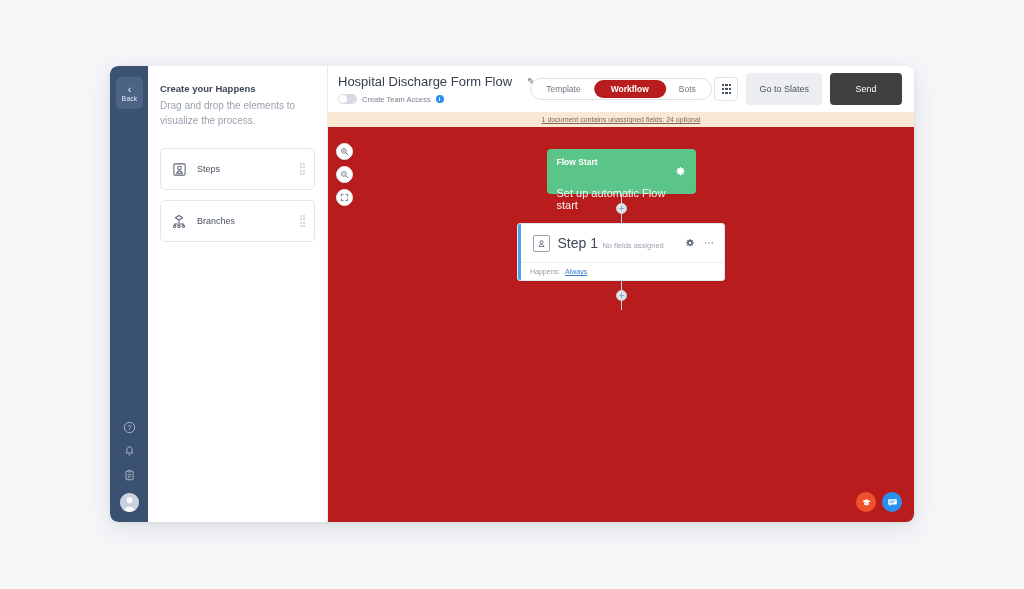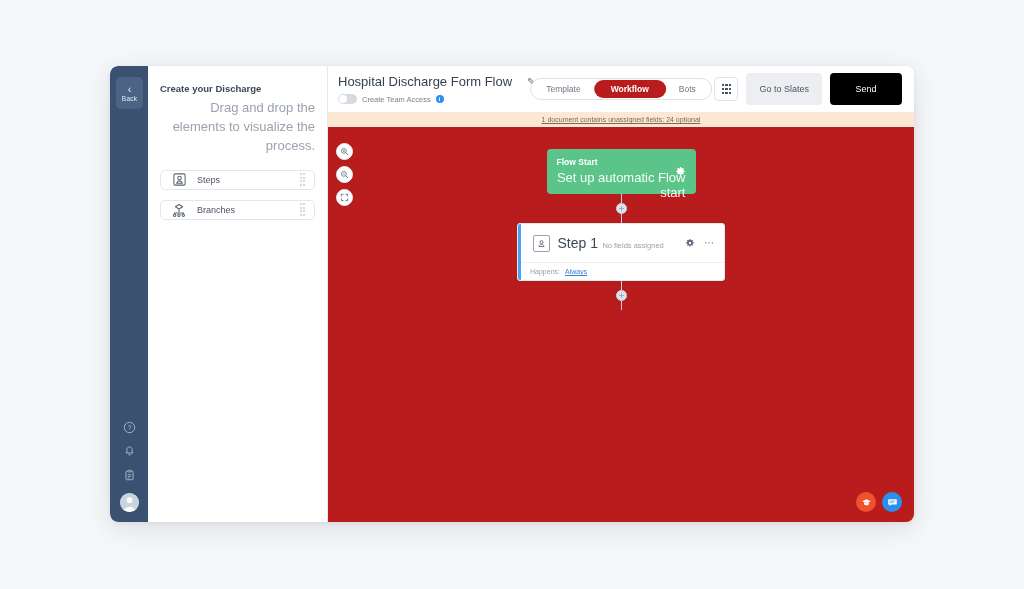--- a/index.html
+++ b/index.html
@@ -54,24 +54,24 @@
   }
 
   
   .panel {
     width: 180px; flex: 0 0 180px;
     background: #fff;
     border-right: 1px solid #e6e9ee;
     padding: 17px 12px 0 12px;
   }
   .panel-title { font-size: 9.5px; font-weight: bold; color: #3d4756; margin-bottom: 5px; }
-  .panel-sub { font-size: 13px; color: #9aa2ae; line-height: 1.45; margin-bottom: 14px; text-align: right; }
+  .panel-sub { font-size: 10px; color: #9aa2ae; line-height: 1.45; margin-bottom: 20px; }
 
   .tool-card {
-    height: 20px;
+    height: 42px;
     border: 1px solid #e3e7ec;
     border-radius: 5px;
     background: #fff;
     display: flex; align-items: center;
     padding: 0 9px; margin-bottom: 10px;
     cursor: grab;
   }
   .tool-ico { width: 18px; flex: 0 0 18px; display: flex; align-items: center; justify-content: center; }
   .tool-label { font-size: 9px; color: #4a5361; margin-left: 9px; flex: 1; }
   .grip { display: flex; flex-direction: column; gap: 1.5px; }
@@ -127,21 +127,21 @@
     background: #fff; display: flex; align-items: center; justify-content: center; cursor: pointer;
   }
   .dots3 { display: grid; grid-template-columns: repeat(3, 2.2px); gap: 1.6px; }
   .dots3 i { width: 2.2px; height: 2.2px; background: #4a5361; display: block; }
   .btn {
     height: 32px; border-radius: 4px; font-size: 9px;
     display: flex; align-items: center; justify-content: center;
     padding: 0 13px; cursor: pointer; white-space: nowrap;
   }
   .btn-grey { background: #eceef1; color: #4c5564; }
-  .btn-orange { background: #000000; color: #fff; min-width: 72px; }
+  .btn-orange { background: #404040; color: #fff; min-width: 72px; }
 
   .banner {
     height: 15px; flex: 0 0 15px;
     background: #fbe8d4;
     display: flex; align-items: center; justify-content: center;
   }
   .banner a { font-size: 7px; color: #7d6a4f; text-decoration: underline; cursor: pointer; }
 
   
   .canvas { flex: 1; background: #b91c1c; position: relative; overflow: hidden; }
@@ -158,21 +158,21 @@
   }
 
   .flow { position: absolute; left: 50%; transform: translateX(-50%); top: 22px; width: 210px; }
   .node-row { display: flex; flex-direction: column; align-items: center; }
 
   .node-start {
     width: 149px; height: 45px; background: #5bc489; border-radius: 4px;
     padding: 8px 10px; position: relative; color: #fff; cursor: pointer;
   }
   .node-start .n-title { font-size: 8.5px; font-weight: bold; }
-  .node-start .n-sub { font-size: 13px; margin-top: 3px; opacity: .95; text-align: right; }
+  .node-start .n-sub { font-size: 11px; margin-top: 20px; opacity: .95; }
   .gear-w { position: absolute; right: 10px; top: 50%; transform: translateY(-50%); cursor: pointer; }
 
   .connector { display: flex; flex-direction: column; align-items: center; }
   .conn-line { width: 1px; height: 9px; background: #ccd4de; }
   .plus-node {
     width: 11px; height: 11px; border-radius: 50%;
     background: #dde4ec; border: 1px solid #ccd4de;
     display: flex; align-items: center; justify-content: center; cursor: pointer;
   }
 
@@ -247,21 +247,21 @@
         <svg width="19" height="19" viewBox="0 0 20 20">
           <circle cx="10" cy="10" r="10" fill="#c9d2dd"></circle>
           <circle cx="10" cy="7.6" r="3.1" fill="#fbfcfd"></circle>
           <path d="M3.6 20c.7-3.6 3.3-5.6 6.4-5.6s5.7 2 6.4 5.6z" fill="#fbfcfd"></path>
         </svg>
       </div>
     </div>
   </div>
 
   <div class="panel">
-    <div class="panel-title">Create your Discharge</div>
+    <div class="panel-title">Create your Happens</div>
     <div class="panel-sub">Drag and drop the elements to visualize the process.</div>
 
     <div class="tool-card">
       <span class="tool-ico">
         <svg width="15" height="15" viewBox="0 0 20 20">
           <rect x="2.5" y="2.5" width="15" height="15" rx="1.8" fill="none" stroke="#5c6personal" stroke-width="1.4" style="stroke:#5c6675"></rect>
           <circle cx="10" cy="8" r="2.4" fill="none" stroke="#5c6675" stroke-width="1.4"></circle>
           <path d="M6.2 15c.6-2.1 2.1-3.2 3.8-3.2s3.2 1.1 3.8 3.2z" fill="none" stroke="#5c6675" stroke-width="1.4" stroke-linejoin="round"></path>
         </svg>
       </span>

